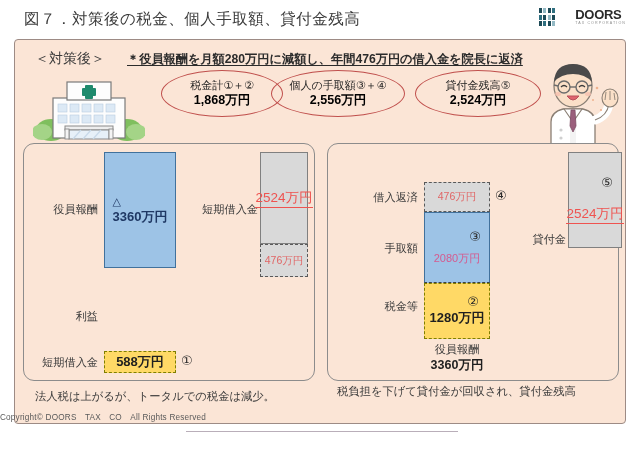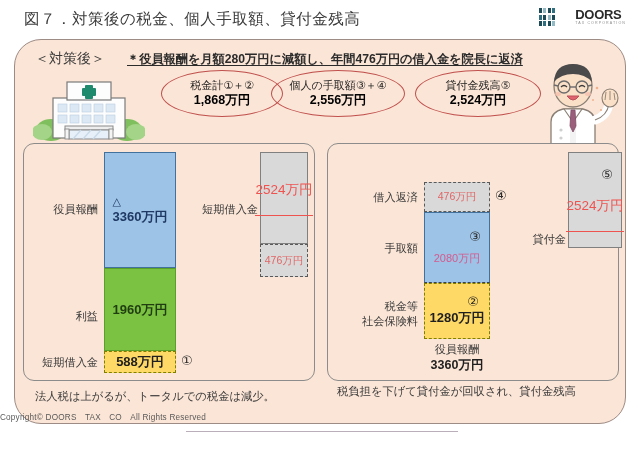--- a/index.html
+++ b/index.html
@@ -52,21 +52,21 @@
     display: block; margin-top: 1px;
   }
 
   
   #card {
     position: absolute;
     left: 14px; top: 39px;
     width: 612px; height: 385px;
     background: #fbe5d6;
     border: 1.2px solid #9d8b85;
-    border-radius: 27px;
+    border-radius: 4px;
   }
 
   
   #after-label {
     position: absolute;
     left: 20px; top: 10px;
     font-size: 14px;
     color: #3b3b3b;
     white-space: nowrap;
   }
@@ -158,21 +158,21 @@
   }
 
   .amt-dark  { font-size: 13px; font-weight: bold; color: #1f1f1f; }
   .amt-blue  { font-size: 13px; font-weight: bold; color: #1f3864; }
   .amt-green { font-size: 13px; font-weight: bold; color: #1f3d10; }
   .amt-red-s { font-size: 10.5px; color: #e06666; }
   .amt-pink  { font-size: 11px; color: #d45b8f; }
   .amt-red-u {
     font-size: 13.5px; color: #ef5350;
     border-bottom: 1.4px solid #ef5350;
-    padding-bottom: 16px;
+    padding-bottom: 0px;
   }
   .tri { font-size: 11px; color: #1f3864; }
 
   
   #footer-rule {
     position: absolute;
     left: 186px; top: 431px; width: 272px; height: 1.4px;
     background: #b9aeb9;
   }
   #footer-text {
@@ -309,23 +309,20 @@
   <div class="panel" id="panel-left">
 
     <div class="seg blue" style="left:80px; top:8px; width:72px; height:116px;">
       <div style="display:flex;flex-direction:column;align-items:flex-start;">
         <span class="tri">△</span>
         <span class="amt-blue">3360万円</span>
       </div>
     </div>
     <div class="row-label" style="left:8px; top:58px; width:66px;">役員報酬</div>
 
-    <div class="seg green" style="left:80px; top:124px; width:72px; height:83px;">
-      <span class="amt-green">1960万円</span>
-    </div>
     <div class="row-label" style="left:8px; top:165px; width:66px;">利益</div>
 
     <div class="seg yellow" style="left:80px; top:207px; width:72px; height:22px;">
       <span class="amt-dark">588万円</span>
     </div>
     <div class="row-label" style="left:4px; top:211px; width:70px;">短期借入金</div>
     <div class="circnum" style="left:157px; top:209px;">①</div>
 
     <div class="row-label" style="left:162px; top:58px; width:72px;">短期借入金</div>
 
@@ -352,21 +349,20 @@
       <span class="amt-pink" style="margin-top:8px;">2080万円</span>
     </div>
     <div class="row-label" style="left:14px; top:97px; width:76px;">手取額</div>
 
     <div class="seg yellow" style="left:96px; top:139px; width:66px; height:56px; flex-direction:column; justify-content:center;">
       <span class="circnum" style="position:static; align-self:flex-end; margin-right:10px; line-height:1;">②</span>
       <span class="amt-dark" style="margin-top:1px;">1280万円</span>
     </div>
     <div class="row-label" style="left:6px; top:155px; width:84px;">
       <div>税金等</div>
-      <div>社会保険料</div>
     </div>
 
     <div class="row-label ctr" style="left:90px; top:198px; width:78px;">
       <div>役員報酬</div>
       <div style="font-size:12.5px;font-weight:bold;color:#1f1f1f;">3360万円</div>
     </div>
 
     <div class="row-label" style="left:176px; top:88px; width:62px;">貸付金</div>
 
     <div class="seg grayfill" style="left:240px; top:8px; width:54px; height:96px; flex-direction:column; justify-content:center;">

